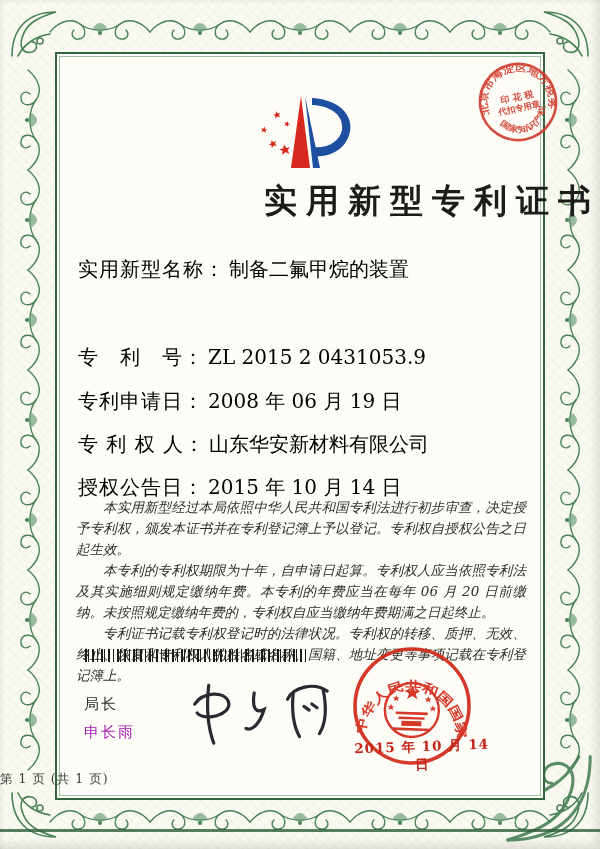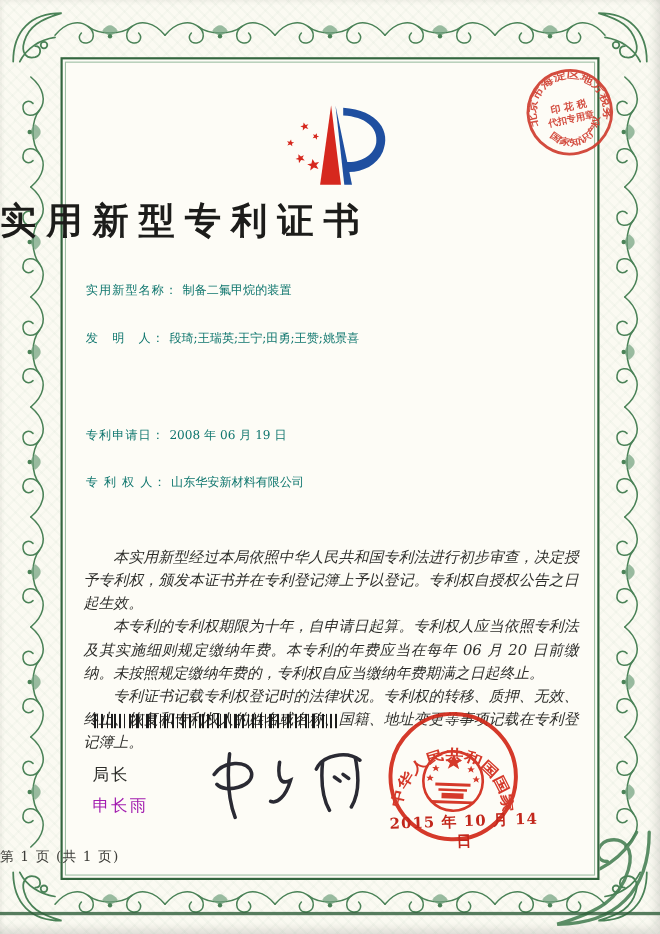--- a/index.html
+++ b/index.html
@@ -22,24 +22,24 @@
   }
   .sheet-inner{position:absolute;inset:2px;border:1px solid #9dbfa4;}
   .bottom-rule{position:absolute;left:0;right:0;top:829px;height:3px;background:#2e5e3a;opacity:.8;}
 
   .cert-no{
     position:absolute;left:78px;top:88px;font-size:13px;letter-spacing:1.5px;
     color:#4a4a46;
   }
   .logo{position:absolute;left:252px;top:90px;}
   .title{
-    position:absolute;left:0;top:179px;width:100%;text-align:left;
+    position:absolute;left:0;top:179px;width:100%;text-align:right;
     font-size:33px;font-weight:bold;letter-spacing:9px;color:#1c1c1a;
   }
-  .field-row{position:absolute;left:78px;font-size:11px;color:#0f766e;white-space:nowrap;}
+  .field-row{position:absolute;left:78px;font-size:20px;color:#000000;white-space:nowrap;}
   .f-label{letter-spacing:1px;}
   .f-value{margin-left:4px;}
   .paragraphs{
     position:absolute;left:76px;top:497px;width:450px;
     font-size:13.5px;line-height:1.56;color:#2d2d2a;font-style:italic;
     text-align:justify;
   }
   .paragraphs p{margin:0;text-indent:2em;font-style:italic;}
   .barcode{
     position:absolute;left:85px;top:649px;width:224px;height:13px;
@@ -143,28 +143,31 @@
     <text x="42" y="40" font-size="9" fill="#cf3a2c" text-anchor="middle" font-weight="bold">印 花 税</text>
     <text x="42" y="51" font-size="8.5" fill="#cf3a2c" text-anchor="middle" font-weight="bold">代扣专用章</text>
     <text font-size="8" fill="#cf3a2c" font-weight="bold">
       <textPath href="#taxBot" startOffset="4" textLength="72" lengthAdjust="spacingAndGlyphs">国家知识产权局</textPath>
     </text>
   </svg>
 
   <div class="field-row" style="top:256px">
     <span class="f-label">实用新型名称：</span><span class="f-value">制备二氟甲烷的装置</span>
   </div>
-  <div class="field-row" style="top:300px">
-    <span class="f-label">发　明　人：</span><span class="f-value">段琦;王瑞英;王宁;田勇;王赞;姚景喜</span>
+  <div class="field-row" style="top:344px">
+    <span class="f-label">专　利　号：</span><span class="f-value">ZL 2015 2 0431053.9</span>
   </div>
   <div class="field-row" style="top:388px">
     <span class="f-label">专利申请日：</span><span class="f-value">2008 年 06 月 19 日</span>
   </div>
   <div class="field-row" style="top:431px">
     <span class="f-label">专 利 权 人：</span><span class="f-value">山东华安新材料有限公司</span>
+  </div>
+  <div class="field-row" style="top:474px">
+    <span class="f-label">授权公告日：</span><span class="f-value">2015 年 10 月 14 日</span>
   </div>
 
   <div class="paragraphs">
     <p>本实用新型经过本局依照中华人民共和国专利法进行初步审查，决定授予专利权，颁发本证书并在专利登记簿上予以登记。专利权自授权公告之日起生效。</p>
     <p>本专利的专利权期限为十年，自申请日起算。专利权人应当依照专利法及其实施细则规定缴纳年费。本专利的年费应当在每年 06 月 20 日前缴纳。未按照规定缴纳年费的，专利权自应当缴纳年费期满之日起终止。</p>
     <p>专利证书记载专利权登记时的法律状况。专利权的转移、质押、无效、终止、恢复和专利权人的姓名或名称、国籍、地址变更等事项记载在专利登记簿上。</p>
   </div>
 
   <div class="barcode"></div>
 

